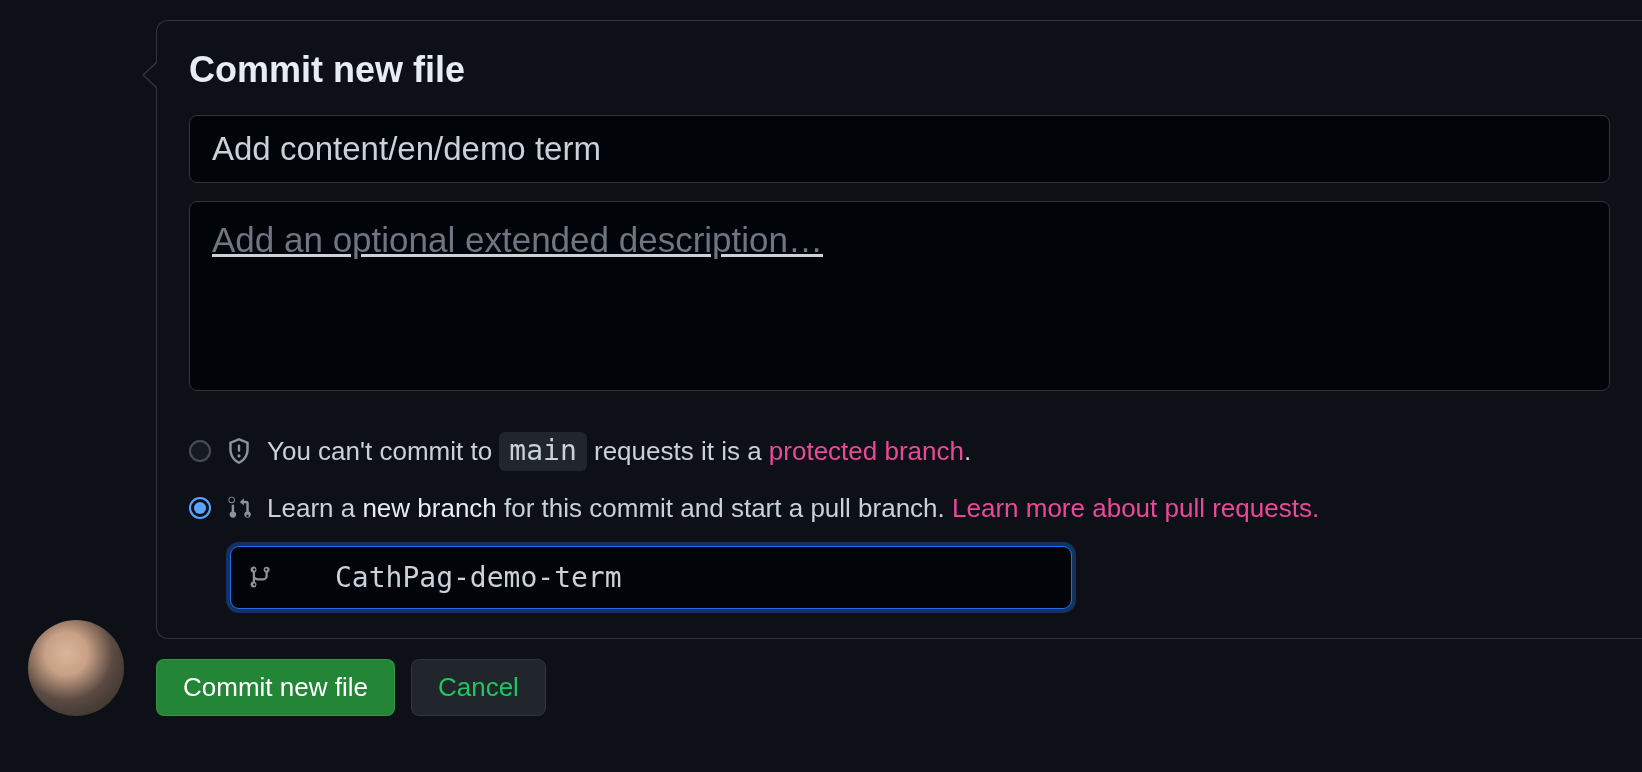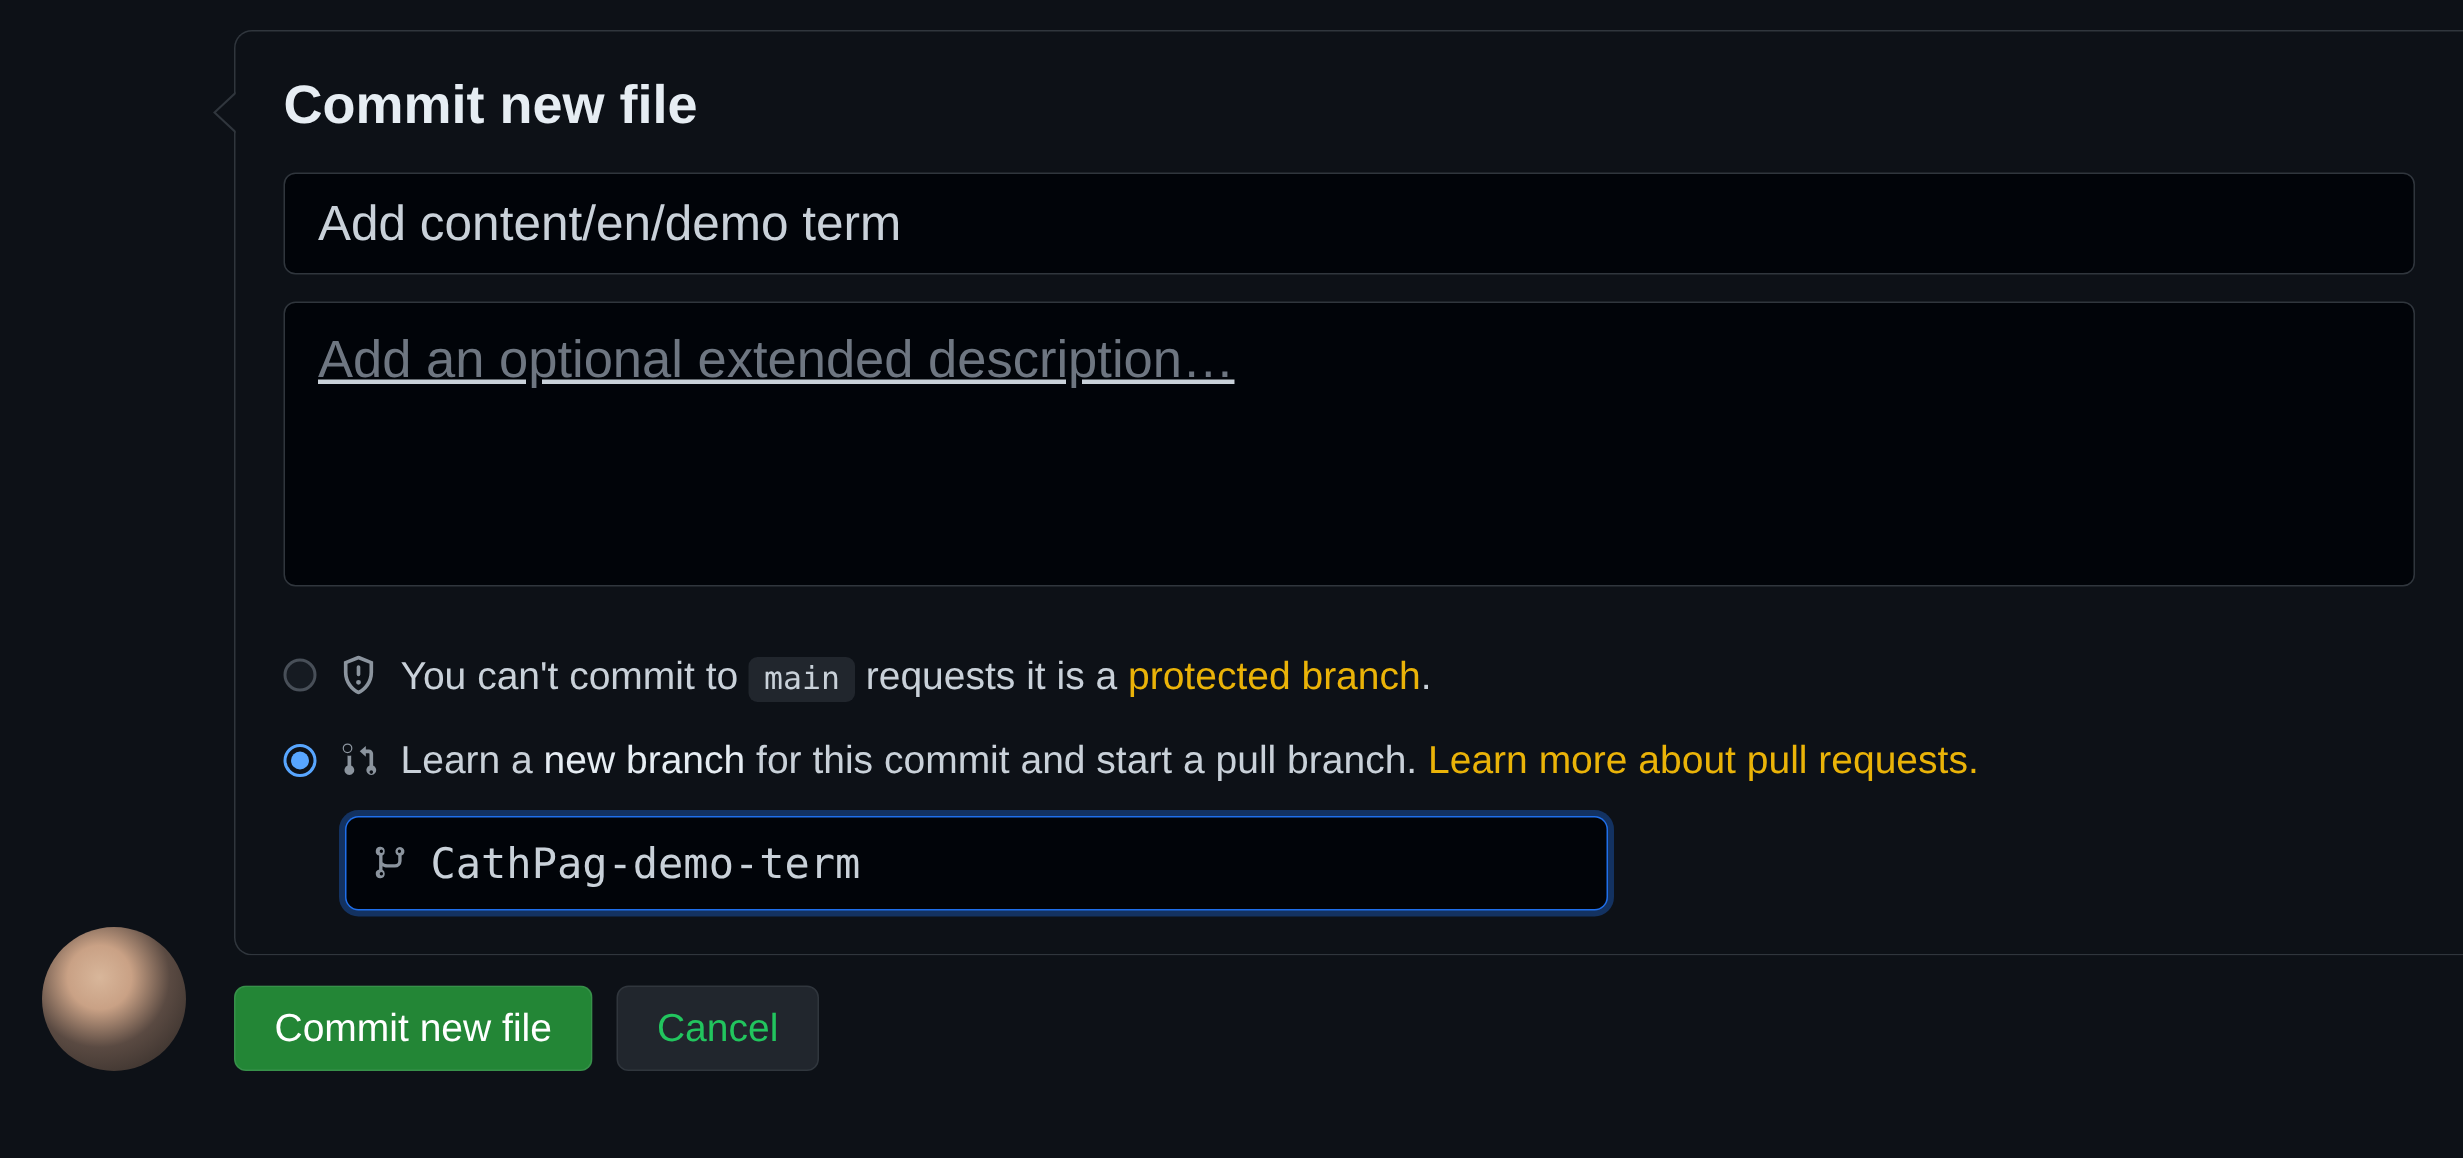--- a/index.html
+++ b/index.html
@@ -117,33 +117,34 @@
     width: 12px; height: 12px; border-radius: 50%; background:#58a6ff;
   }
   .opt-icon { width: 28px; height: 28px; color:#8b949e; flex-shrink:0; display:inline-flex; align-items:center; justify-content:center; }
   .opt-icon svg { width: 26px; height: 26px; fill: currentColor; }
   .opt-text { line-height: 1.4; }
   .code-chip {
     background: #21262d;
     border-radius: 6px;
     padding: 2px 10px 4px 10px;
     font-family: ui-monospace, SFMono-Regular, Menlo, monospace;
-    font-size: 21px;
-    color: #c9d1d9;
-  }
-  .link { color: #eab308; text-decoration: none; }
+    font-size: 28px;
+    color: #c9d1d9;
+  }
+  .link { color: #ec4899; text-decoration: none; }
   .bold { font-weight: 400; color: #e6edf3; }
   .branch-input-wrap {
     margin-left: 42px;
     margin-top: 6px;
     width: 840px;
     position: relative;
     background: #010409;
     border-radius: 8px;
     box-shadow: 0 0 0 1px #1f6feb, 0 0 0 5px rgba(31,111,235,0.35);
+    padding-left: 48px;
   }
   .branch-input {
     width: 100%;
     background: transparent;
     border: none;
     color: #c9d1d9;
     font-family: ui-monospace, SFMono-Regular, Menlo, monospace;
     font-size: 28px;
     padding: 14px 18px 14px 56px;
     outline: none;

